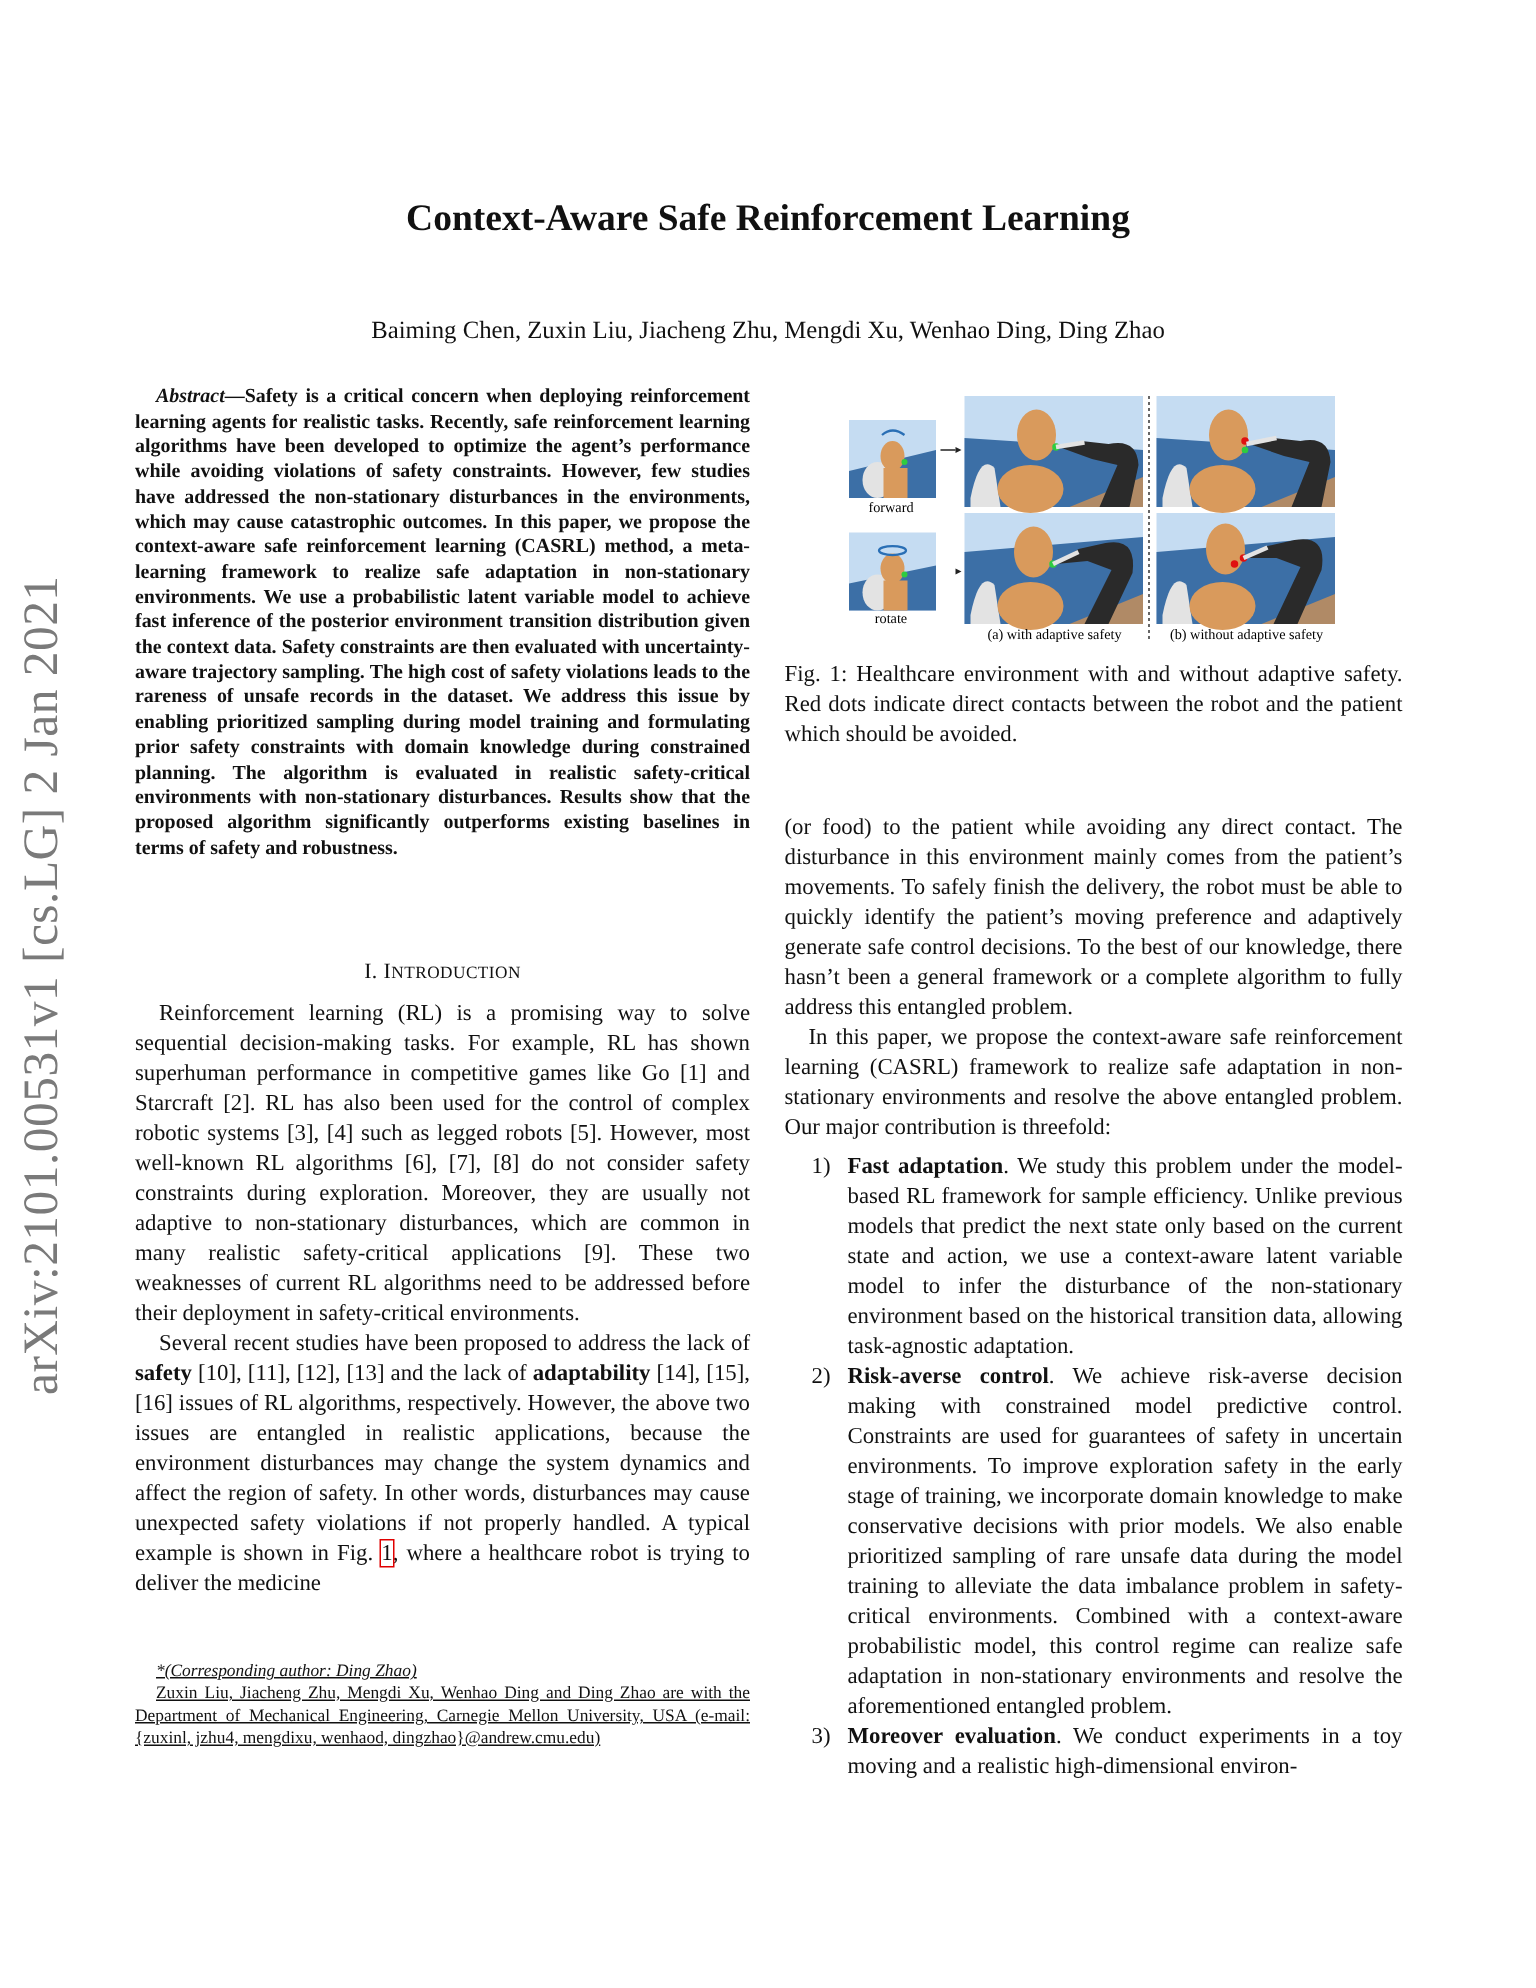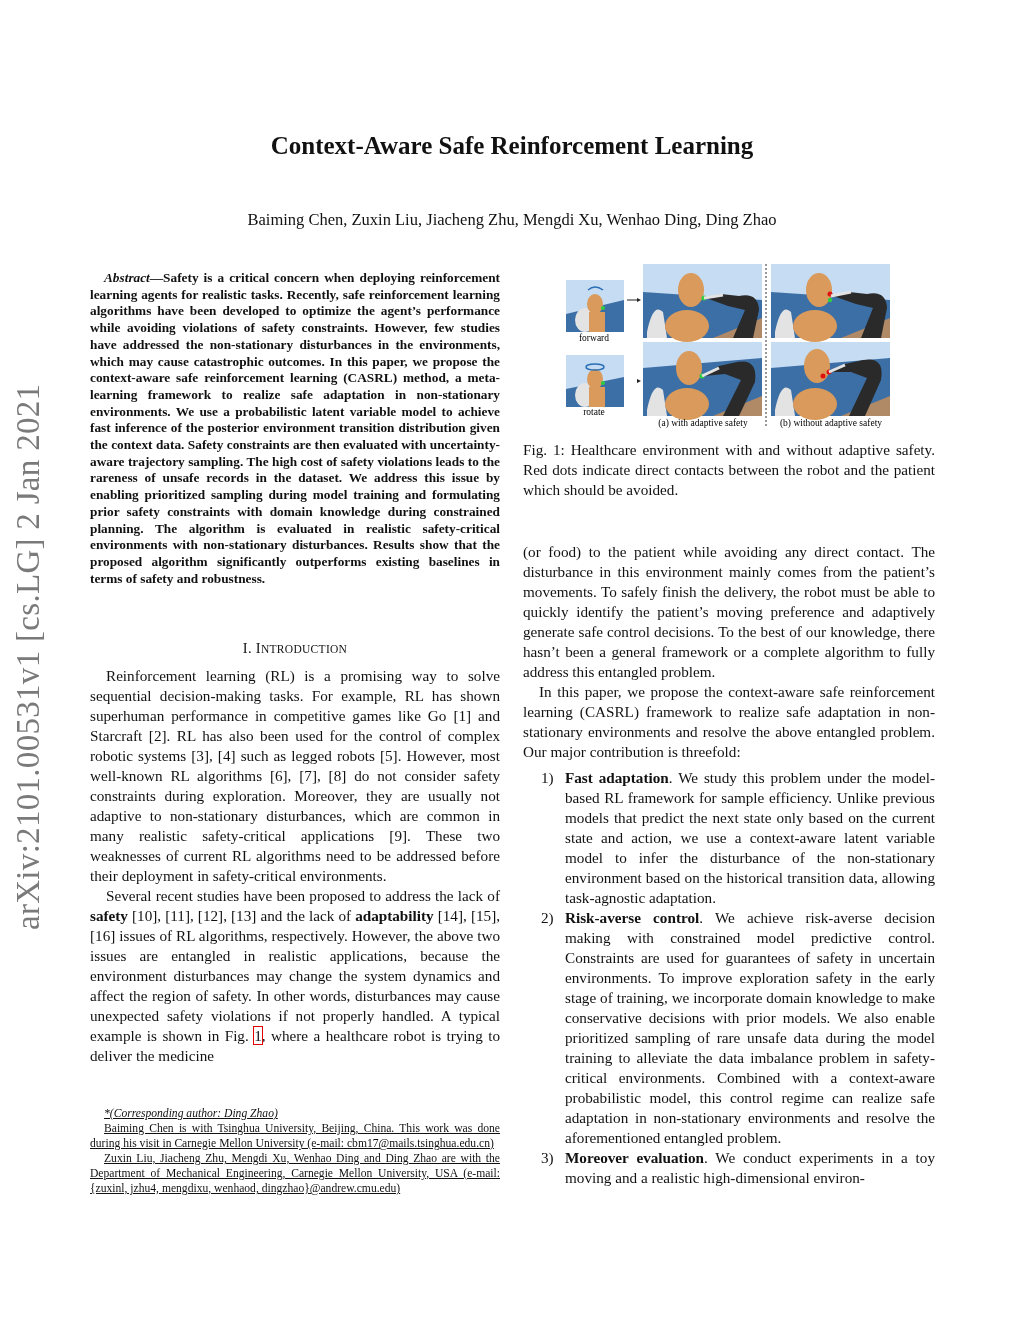--- a/index.html
+++ b/index.html
@@ -7,21 +7,21 @@
          font-family: "Liberation Serif", "DejaVu Serif", serif; color: #111; }
   .abs { position: absolute; }
   .title { left: 0; width: 1024px; top: 116px; text-align: center; font-weight: bold;
            font-size: 25px; line-height: 34px; margin-top: 13px; }
   .authors { left: 0; width: 1024px; top: 210px; text-align: center; font-size: 16.5px; }
   .arxiv { left: 10px; top: 930px; transform-origin: 0 0; transform: rotate(-90deg);
            font-size: 33px; color: #7a7a7a; white-space: nowrap; letter-spacing: 0.3px; width: 580px; }
   .col { font-size: 15.2px; line-height: 20px; text-align: justify; }
   .left { left: 90px; width: 410px; }
   .right { left: 523px; width: 412px; }
-  .abstract { top: 270px; font-weight: bold; font-size: 13.3px; line-height: 16.7px; text-indent: 14px; }
+  .abstract { top: 256px; font-weight: bold; font-size: 13.3px; line-height: 16.7px; text-indent: 14px; }
   .abstract .lbl { font-style: italic; }
   .sec { top: 640px; left: 90px; width: 410px; text-align: center; font-size: 14.5px; letter-spacing: 0.3px; }
   .sec .sc { font-size: 11.5px; }
   p { margin: 0; text-indent: 16px; }
   .intro { top: 666px; }
   .figref { outline: 1.5px solid #e00000; outline-offset: 0; }
   .footnote { top: 1106px; font-size: 11.6px; line-height: 15px; }
   .footnote p { text-indent: 14px; text-decoration: underline; }
   .fig { left: 563px; top: 262px; width: 335px; height: 170px; }
   .caption { top: 440px; font-size: 15.2px; line-height: 20px; }
@@ -50,21 +50,20 @@
   <span>I. </span><span>I</span><span class="sc">NTRODUCTION</span>
 </div>
 
 <div class="abs col left intro">
   <p>Reinforcement learning (RL) is a promising way to solve sequential decision-making tasks. For example, RL has shown superhuman performance in competitive games like Go [1] and Starcraft [2]. RL has also been used for the control of complex robotic systems [3], [4] such as legged robots [5]. However, most well-known RL algorithms [6], [7], [8] do not consider safety constraints during exploration. Moreover, they are usually not adaptive to non-stationary disturbances, which are common in many realistic safety-critical applications [9]. These two weaknesses of current RL algorithms need to be addressed before their deployment in safety-critical environments.</p>
   <p><span>Several recent studies have been proposed to address the lack of </span><b>safety</b><span> [10], [11], [12], [13] and the lack of </span><b>adaptability</b><span> [14], [15], [16] issues of RL algorithms, respectively. However, the above two issues are entangled in realistic applications, because the environment disturbances may change the system dynamics and affect the region of safety. In other words, disturbances may cause unexpected safety violations if not properly handled. A typical example is shown in Fig. </span><span class="figref">1</span><span>, where a healthcare robot is trying to deliver the medicine</span></p>
 </div>
 
 <div class="abs col left footnote">
   <p><i>*(Corresponding author: Ding Zhao)</i></p>
-  <p>Baiming Chen is with Tsinghua University, Beijing, China. This work was done during his visit in Carnegie Mellon University (e-mail: cbm17@mails.tsinghua.edu.cn)</p>
   <p>Zuxin Liu, Jiacheng Zhu, Mengdi Xu, Wenhao Ding and Ding Zhao are with the Department of Mechanical Engineering, Carnegie Mellon University, USA (e-mail: {zuxinl, jzhu4, mengdixu, wenhaod, dingzhao}@andrew.cmu.edu)</p>
 </div>
 
 <div class="abs fig">
   <svg width="335" height="170" viewBox="0 0 335 170">
     <defs>
       <clipPath id="c1">
           <rect x="0" y="18" width="60" height="52"></rect>
         </clipPath>
     </defs>

